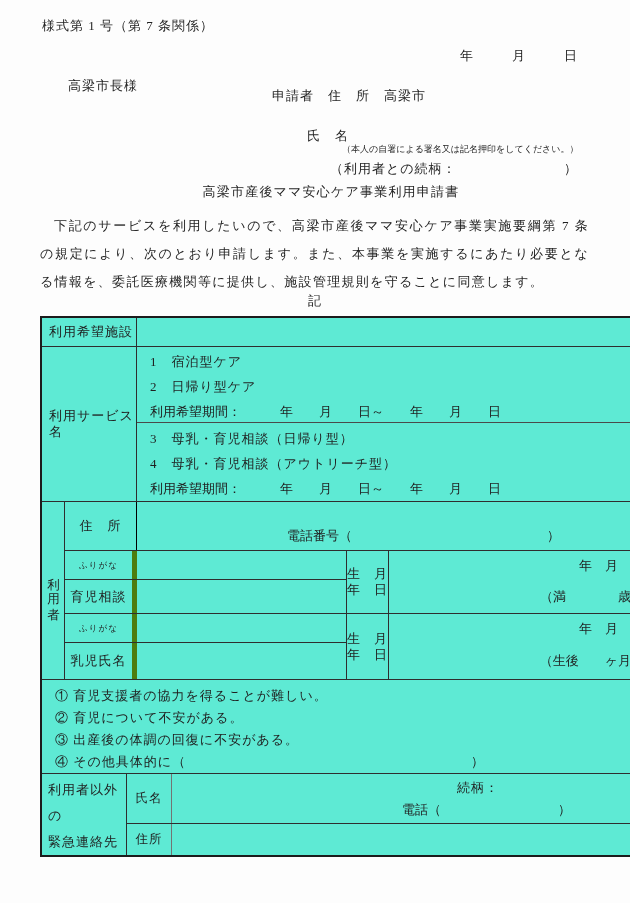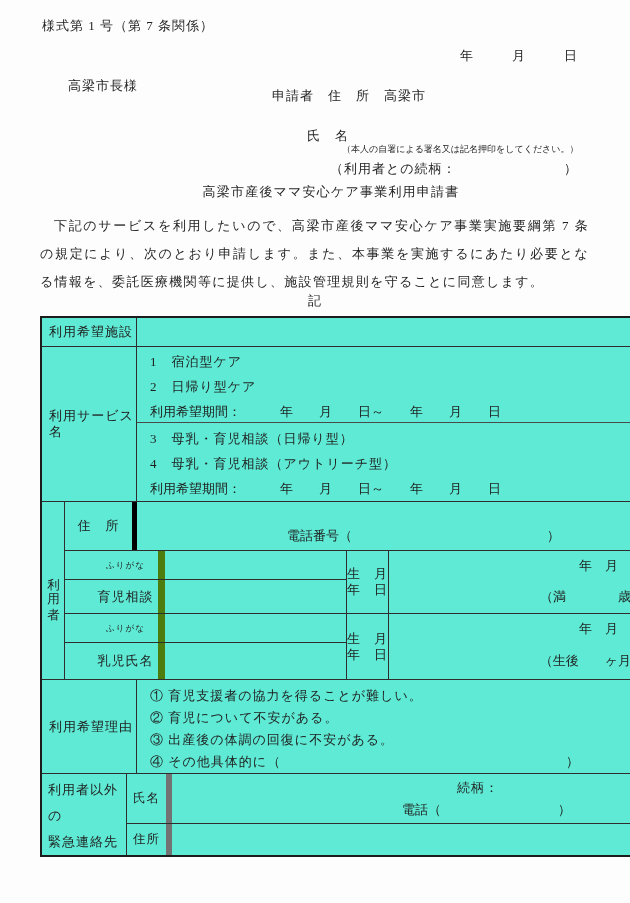--- a/index.html
+++ b/index.html
@@ -48,33 +48,33 @@
 
   .row-user{height:178px;}
   .user-col{
     width:23px;border-right:1px solid #2e2e2e;flex-shrink:0;
     display:flex;align-items:center;justify-content:center;
   }
   .vert{writing-mode:vertical-rl;text-orientation:upright;letter-spacing:15px;font-size:12.5px;}
   .user-right{flex:1;display:flex;flex-direction:column;}
   .u-address{height:49px;border-bottom:1px solid #2e2e2e;display:flex;}
   .sub{
-    width:72px;border-right:5px solid #000000;flex-shrink:0;
+    width:72px;border-right:1px solid #000000;flex-shrink:0;
     display:flex;align-items:center;justify-content:center;
   }
   .addr-val{flex:1;display:flex;align-items:flex-end;padding:0 0 6px 150px;letter-spacing:0;white-space:pre;}
   .person{display:flex;}
   .person.mother{height:63px;border-bottom:1px solid #2e2e2e;}
   .person.infant{height:65px;}
   .p-left{width:282px;border-right:1px solid #2e2e2e;flex-shrink:0;display:flex;flex-direction:column;}
   .p-furigana{height:29px;border-bottom:1px solid #2e2e2e;display:flex;}
   .p-name{flex:1;display:flex;}
   .sub2{
-    width:72px;border-right:7px solid #4d7c0f;flex-shrink:0;
-    display:flex;align-items:center;justify-content:center;margin-left:28px;
+    width:72px;border-right:5px solid #4d7c0f;flex-shrink:0;
+    display:flex;align-items:center;justify-content:center;
   }
   .furi{font-size:8.5px;letter-spacing:1px;}
   .inputcell{flex:1;}
   .birth{width:42px;border-right:1px solid #2e2e2e;flex-shrink:0;display:flex;font-size:13px;align-items:center;}
   .b-top{height:29px;display:flex;align-items:center;justify-content:center;}
   .b-bottom{flex:1;display:flex;align-items:center;justify-content:center;}
   .dateval{flex:1;display:flex;flex-direction:column;letter-spacing:0;}
   .d-top{height:29px;display:flex;align-items:center;justify-content:flex-end;padding-right:6px;white-space:pre;}
   .d-bottom{flex:1;display:flex;align-items:center;justify-content:flex-end;padding-right:6px;white-space:pre;}
 
@@ -84,21 +84,21 @@
   .reason4{display:flex;justify-content:space-between;width:430px;}
 
   .em-lbl{
     width:85px;border-right:1px solid #2e2e2e;flex-shrink:0;
     display:flex;flex-direction:column;justify-content:flex-end;padding-left:6px;line-height:26px;
   }
   .em-right{flex:1;display:flex;flex-direction:column;}
   .em-name{height:50px;border-bottom:1px solid #2e2e2e;display:flex;}
   .em-addr{flex:1;display:flex;}
   .em-sub{
-    width:45px;border-right:6px solid #737373;flex-shrink:0;
+    width:45px;border-right:1px solid #737373;flex-shrink:0;
     display:flex;align-items:center;justify-content:center;font-size:12.5px;
   }
   .em-nameval{flex:1;padding-top:4px;}
   .em-rel{padding-left:285px;height:21px;line-height:21px;font-family:Liberation Mono, monospace;}
   .em-phone{padding-left:230px;height:21px;line-height:21px;letter-spacing:0;white-space:pre;}
   .em-addrval{flex:1;}
 </style>
 </head>
 <body>
 
@@ -201,21 +201,20 @@
           <div class="dateval">
             <div class="d-top">年　月　日</div>
             <div class="d-bottom">（生後　　ヶ月）</div>
           </div>
         </div>
 
       </div>
     </div>
 
     <div class="trow row-reason">
-      <div class="lbl">利用希望理由</div>
       <div class="reasons">
         <div class="reason-line">① 育児支援者の協力を得ることが難しい。</div>
         <div class="reason-line">② 育児について不安がある。</div>
         <div class="reason-line">③ 出産後の体調の回復に不安がある。</div>
         <div class="reason-line reason4">
           <span>④ その他具体的に（</span>
           <span>）</span>
         </div>
       </div>
     </div>

